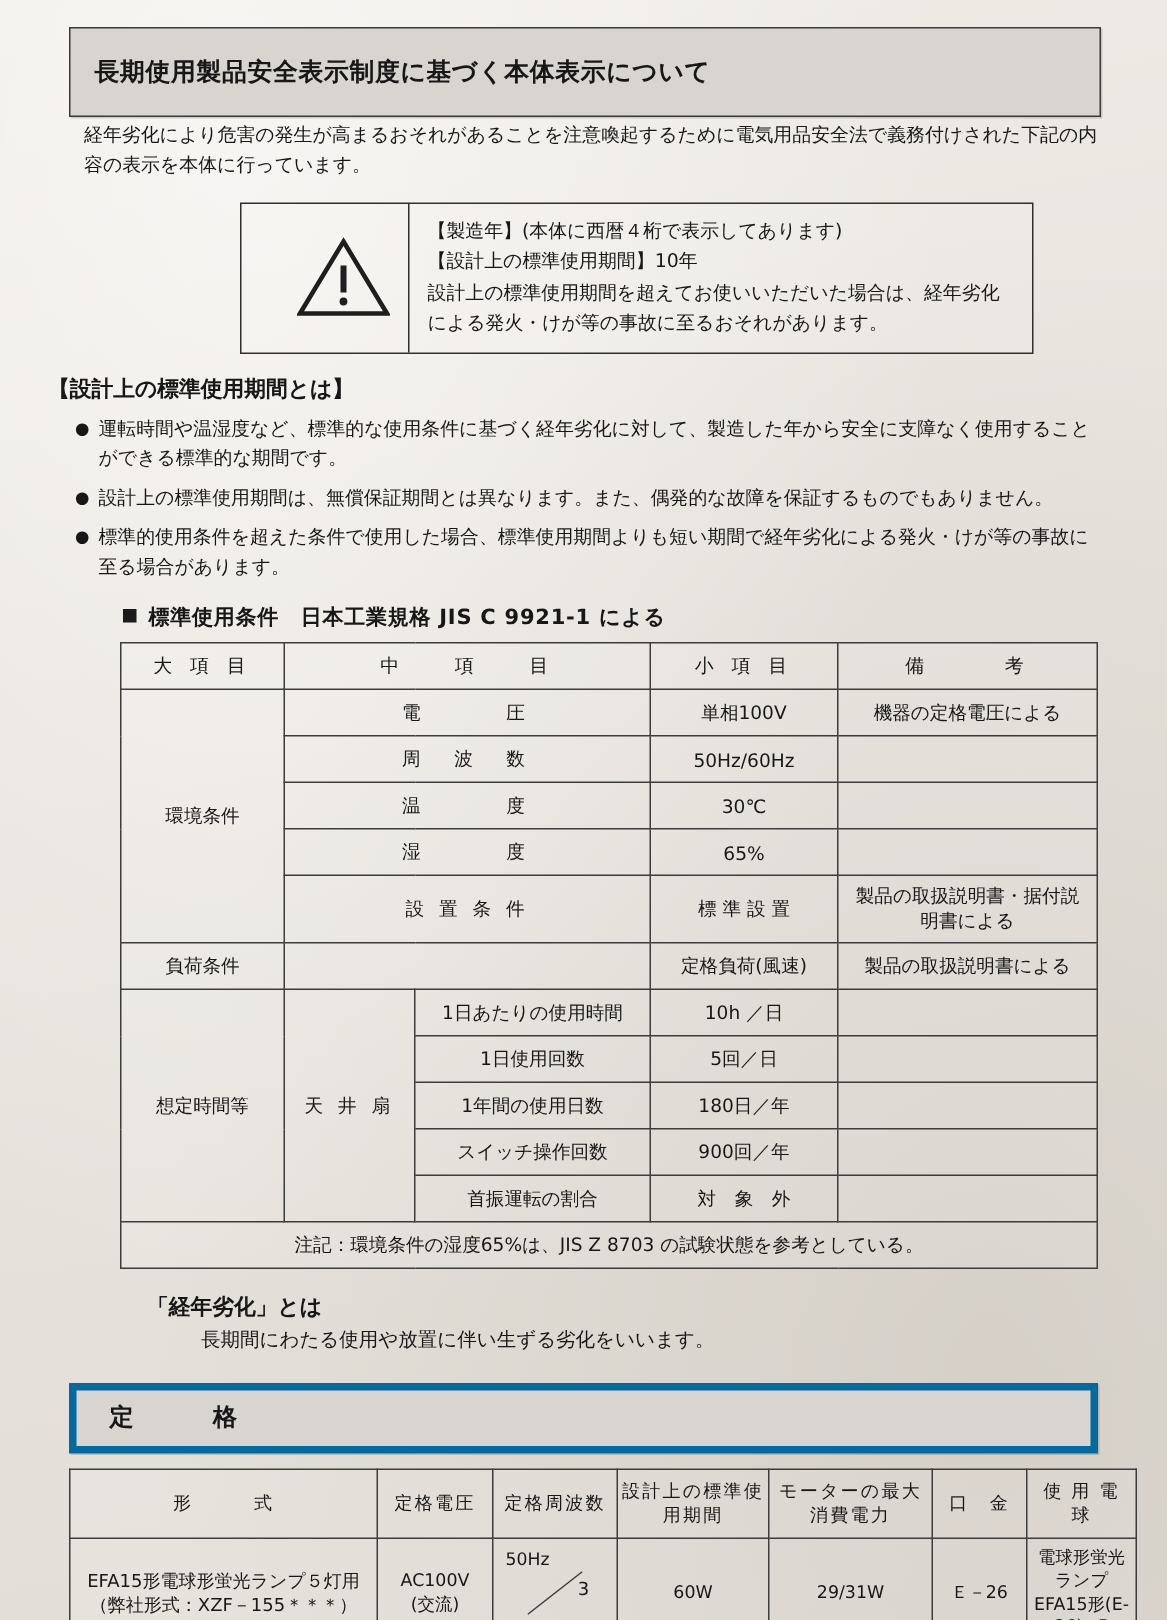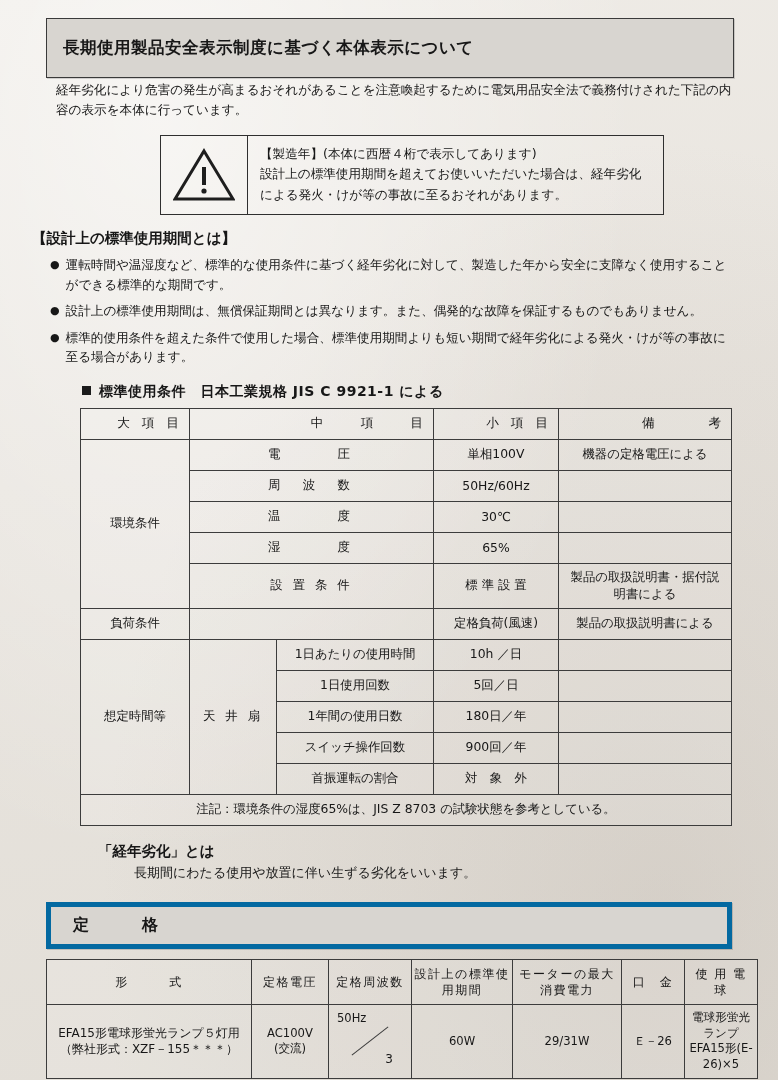--- a/index.html
+++ b/index.html
@@ -58,20 +58,21 @@
   }
 
   
   .warnbox {
     margin: 16px 0 0 138px;
     width: 502px;
     border: 1px solid #2f2f2f;
     display: flex;
     align-items: stretch;
     background: rgba(255,255,255,0.10);
+    padding-left: 25px;
   }
   .warnbox .icon-cell {
     width: 86px;
     border-right: 1px solid #2f2f2f;
     display: flex;
     align-items: center;
     justify-content: center;
     padding: 8px 0;
   }
   .warnbox .text-cell {
@@ -124,21 +125,20 @@
   table.spec td, table.spec th {
     border: 1px solid #3c3c3c;
     padding: 5px 6px;
     text-align: center;
     font-weight: normal;
     height: 20px;
   }
   table.spec th {
     letter-spacing: 4px;
     font-size: 12.6px;
-    text-align: right;
   }
   td.left { text-align: left; padding-left: 9px; }
   td.sp { letter-spacing: 5px; }
   td.sp2 { letter-spacing: 3px; }
   .note-row td {
     text-align: left;
     padding: 6px 10px;
     letter-spacing: 0;
   }
 
@@ -216,20 +216,21 @@
   <div class="warnbox">
     <div class="icon-cell">
       <svg width="62" height="54" viewBox="0 0 62 54" aria-hidden="true">
         <polygon points="31,3 60,51 2,51" fill="none" stroke="#1e1e1e" stroke-width="3"></polygon>
         <rect x="29" y="19" width="4" height="18" fill="#1e1e1e"></rect>
         <circle cx="31" cy="43" r="2.6" fill="#1e1e1e"></circle>
       </svg>
     </div>
     <div class="text-cell">
       <div>【製造年】(本体に西暦４桁で表示してあります)</div>
+      <div>【設計上の標準使用期間】10年</div>
       <div>設計上の標準使用期間を超えてお使いいただいた場合は、経年劣化</div>
       <div>による発火・けが等の事故に至るおそれがあります。</div>
     </div>
   </div>
 
   <div class="h-bracket">【設計上の標準使用期間とは】</div>
 
   <div class="bullets">
     <div class="bullet-row">
       <span class="bullet-dot">●</span>

